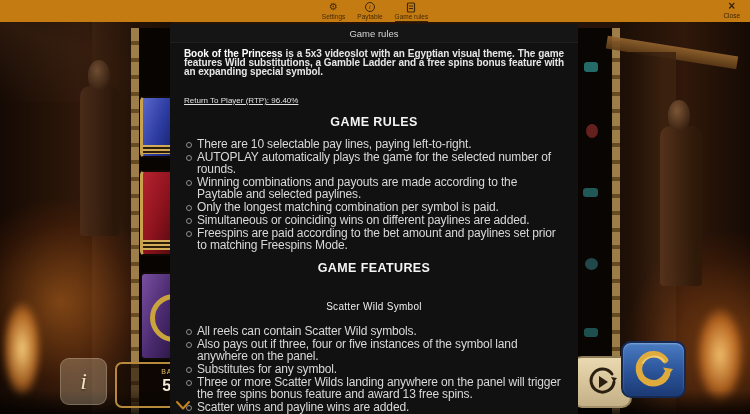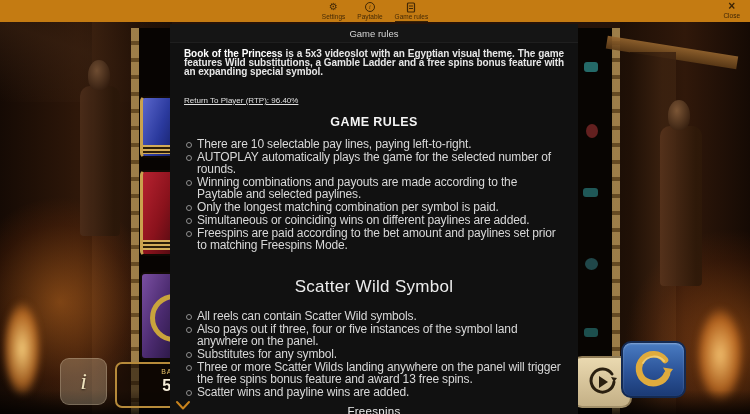--- a/index.html
+++ b/index.html
@@ -100,21 +100,21 @@
   
   #panel{position:absolute;left:170px;top:24px;width:408px;height:390px;background:#111111;
     z-index:20;overflow:hidden;color:#dcdcdc;}
   #panel-header{height:18px;display:flex;align-items:center;justify-content:center;
     font-size:9.5px;color:#d6d6d6;background:#151515;border-bottom:1px solid #1f1f1f;}
   #panel-content{padding:6px 14px 0 14px;}
   .intro{font-size:10px;line-height:9px;text-align:justify;color:#e6e6e6;letter-spacing:-.1px;font-weight:bold;}
   .intro b{color:#ffffff;}
   .rtp{font-size:8px;margin-top:20px;color:#e0e0e0;text-decoration:underline;}
   .h1{font-size:12.5px;font-weight:bold;letter-spacing:.4px;text-align:center;color:#f5f5f5;margin-top:10px;}
-  .h2{font-size:17px;font-weight:normal;letter-spacing:.3px;text-align:center;color:#ededed;margin-top:26px;}
+  .h2{font-size:10px;font-weight:normal;letter-spacing:.3px;text-align:center;color:#ededed;margin-top:26px;}
   ul.rules{list-style:none;margin:9px 0 0 0;padding:0;}
   ul.rules li{position:relative;padding-left:13px;font-size:12px;line-height:12px;
     margin-bottom:1px;color:#d8d8d8;letter-spacing:-.15px;}
   ul.rules li:before{content:'';position:absolute;left:2px;top:3.5px;width:4px;height:4px;
     border:1px solid #8f8f8f;border-radius:50%;}
   .h1.features{margin-top:10px;}
   ul.rules.scatter{margin-top:13px;}
   .h2.freespins{margin-top:7px;font-size:11.5px;}
   #chevron{position:absolute;left:5px;bottom:3px;width:16px;height:11px;cursor:pointer;}
 </style>
@@ -215,20 +215,21 @@
       <div class="h1">GAME RULES</div>
       <ul class="rules">
         <li>There are 10 selectable pay lines, paying left-to-right.</li>
         <li>AUTOPLAY automatically plays the game for the selected number of rounds.</li>
         <li>Winning combinations and payouts are made according to the Paytable and selected paylines.</li>
         <li>Only the longest matching combination per symbol is paid.</li>
         <li>Simultaneous or coinciding wins on different paylines are added.</li>
         <li>Freespins are paid according to the bet amount and paylines set prior to matching Freespins Mode.</li>
       </ul>
 
+      <div class="h1 features">GAME FEATURES</div>
       <div class="h2">Scatter Wild Symbol</div>
       <ul class="rules scatter">
         <li>All reels can contain Scatter Wild symbols.</li>
         <li>Also pays out if three, four or five instances of the symbol land anywhere on the panel.</li>
         <li>Substitutes for any symbol.</li>
         <li>Three or more Scatter Wilds landing anywhere on the panel will trigger the free spins bonus feature and award 13 free spins.</li>
         <li>Scatter wins and payline wins are added.</li>
       </ul>
       <div class="h2 freespins">Freespins</div>
     </div>

